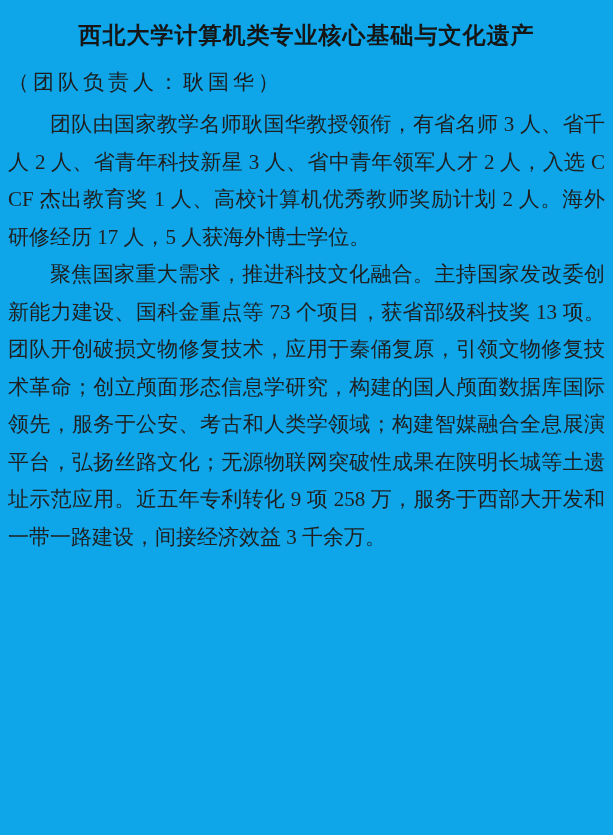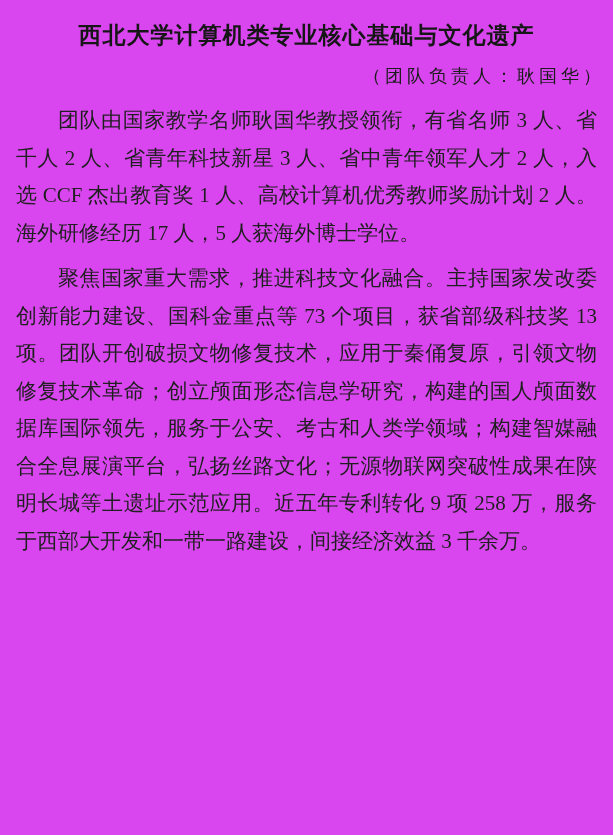--- a/index.html
+++ b/index.html
@@ -4,53 +4,53 @@
 <style>
   html, body {
     margin: 0;
     padding: 0;
     background: #ffffff;
   }
   .page {
     width: 613px;
     height: 835px;
     margin: 0 auto;
-    background: #d946ef;
+    background: #0ea5e9;
     box-sizing: border-box;
     padding: 14px 8px 10px 8px;
     overflow: hidden;
   }
   .doc-title {
     font-family: "Liberation Sans", "DejaVu Sans", sans-serif;
     font-weight: bold;
     color: #161616;
     font-size: 23px;
     line-height: 42px;
     text-align: center;
     letter-spacing: 1px;
     margin: 0;
   }
   .doc-subtitle {
     font-family: "Liberation Serif", "DejaVu Serif", serif;
     color: #1c1c1c;
-    font-size: 18px;
+    font-size: 21px;
     line-height: 36px;
-    text-align: right;
+    text-align: left;
     letter-spacing: 4px;
-    margin: 2px 0 6px 0;
+    margin: 8px 0 6px 0;
     font-weight: normal;
   }
   .doc-body {
     font-family: "Liberation Serif", "DejaVu Serif", serif;
     color: #1f1f1f;
     font-size: 21px;
     line-height: 37.5px;
   }
   .doc-body p {
-    margin: 8px;
+    margin: 0;
     text-indent: 2em;
     text-align: justify;
     text-justify: inter-ideograph;
     word-break: break-all;
   }
 </style>
 </head>
 <body>
 
 <div class="page">

